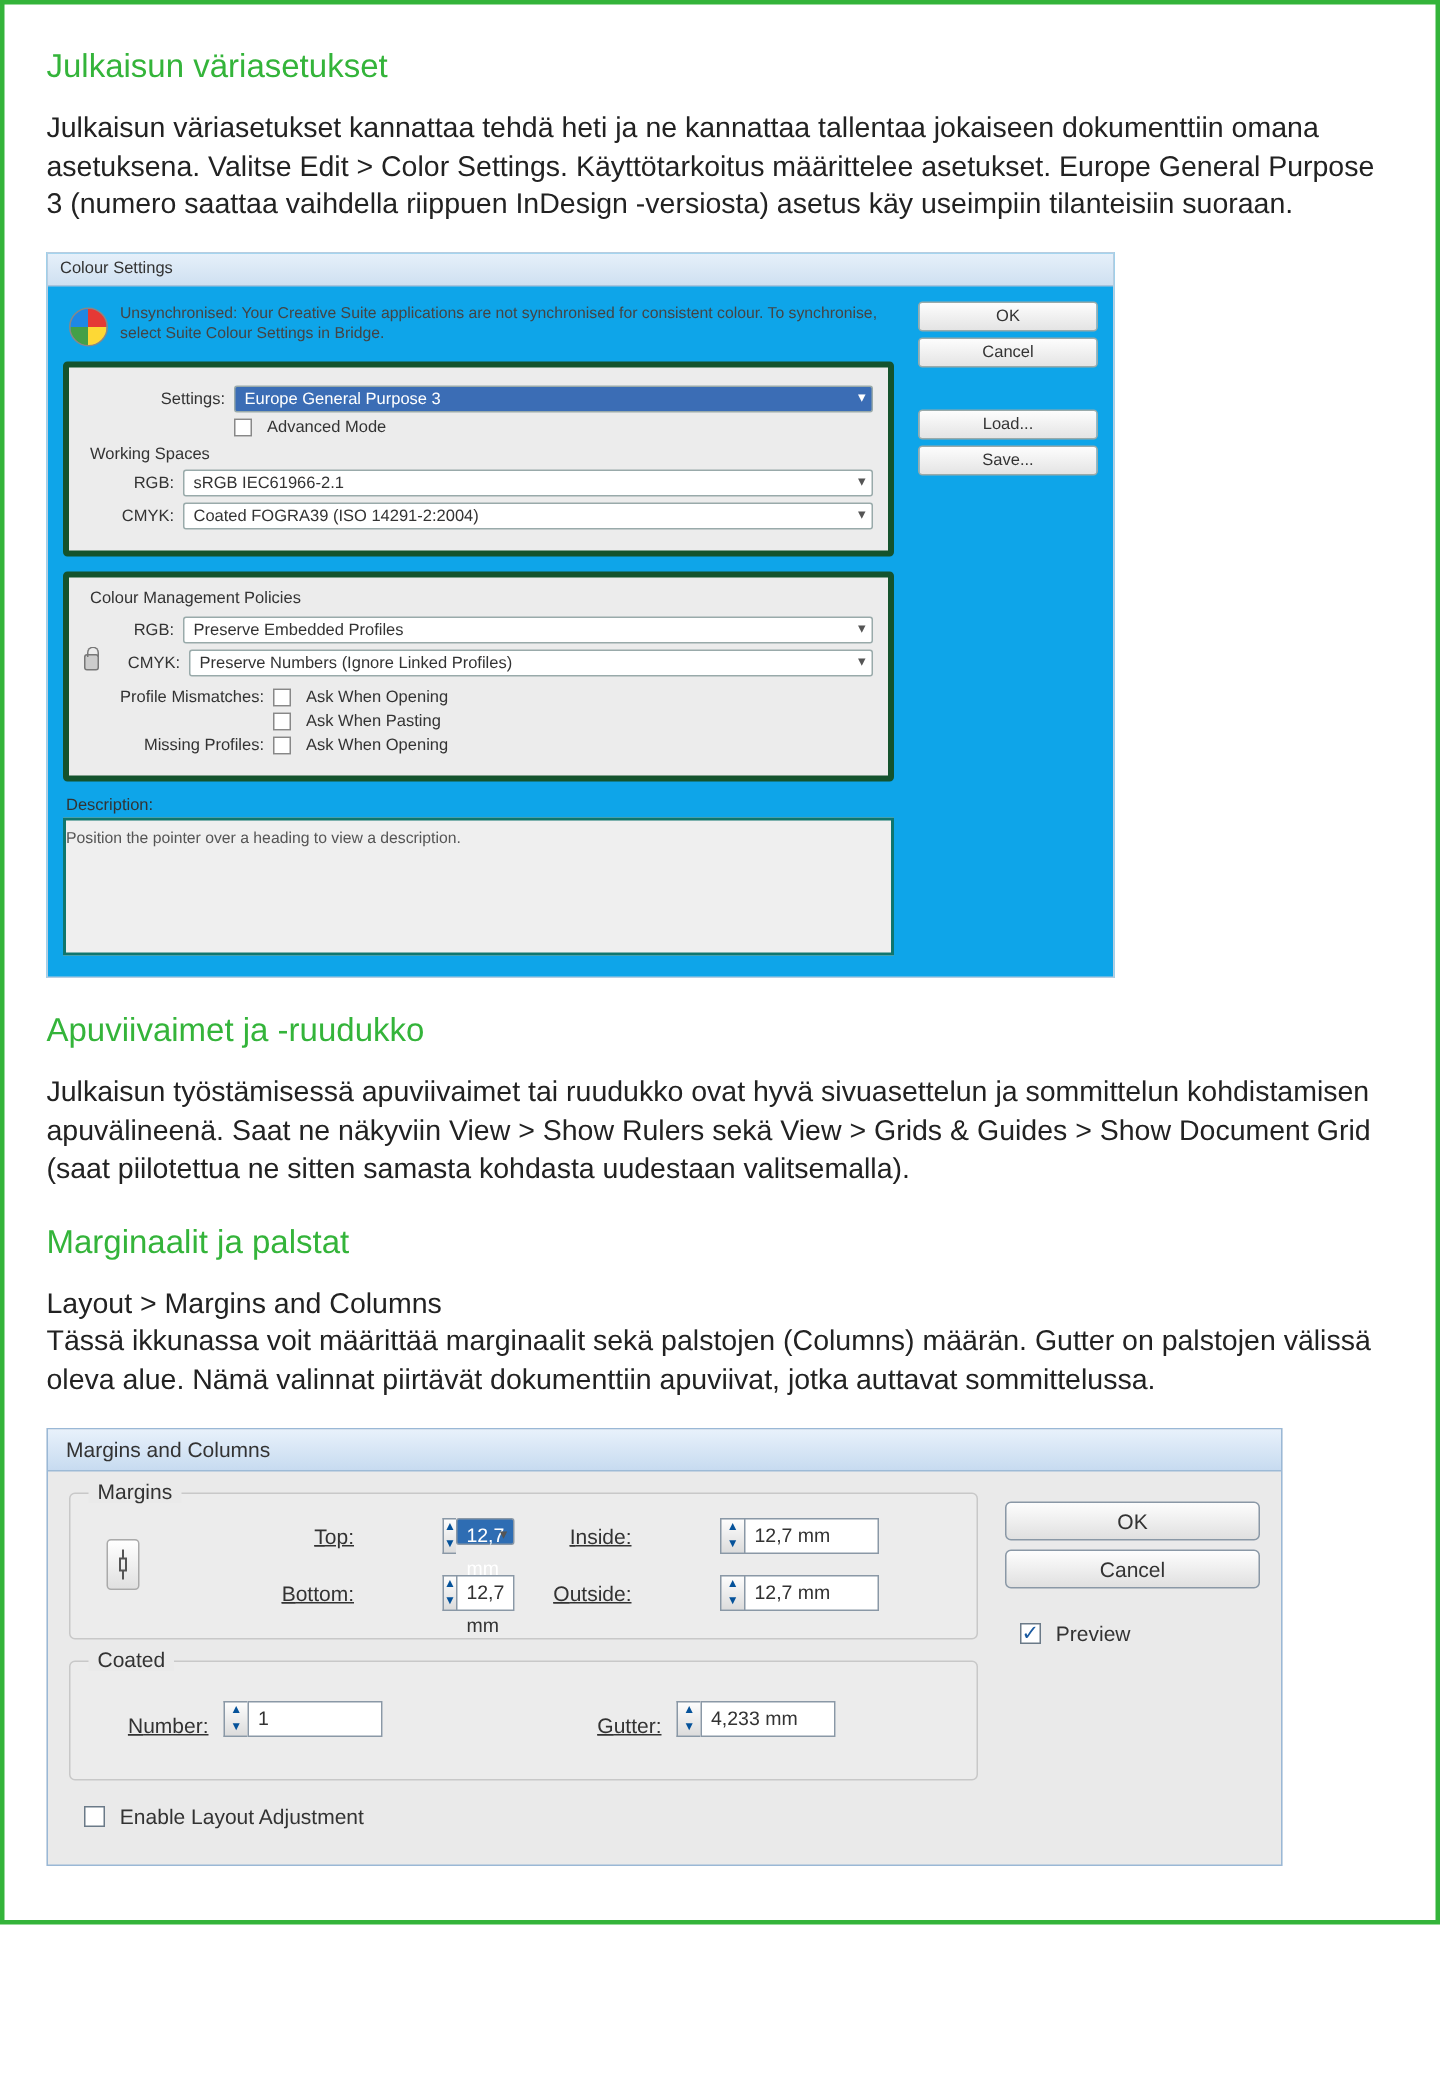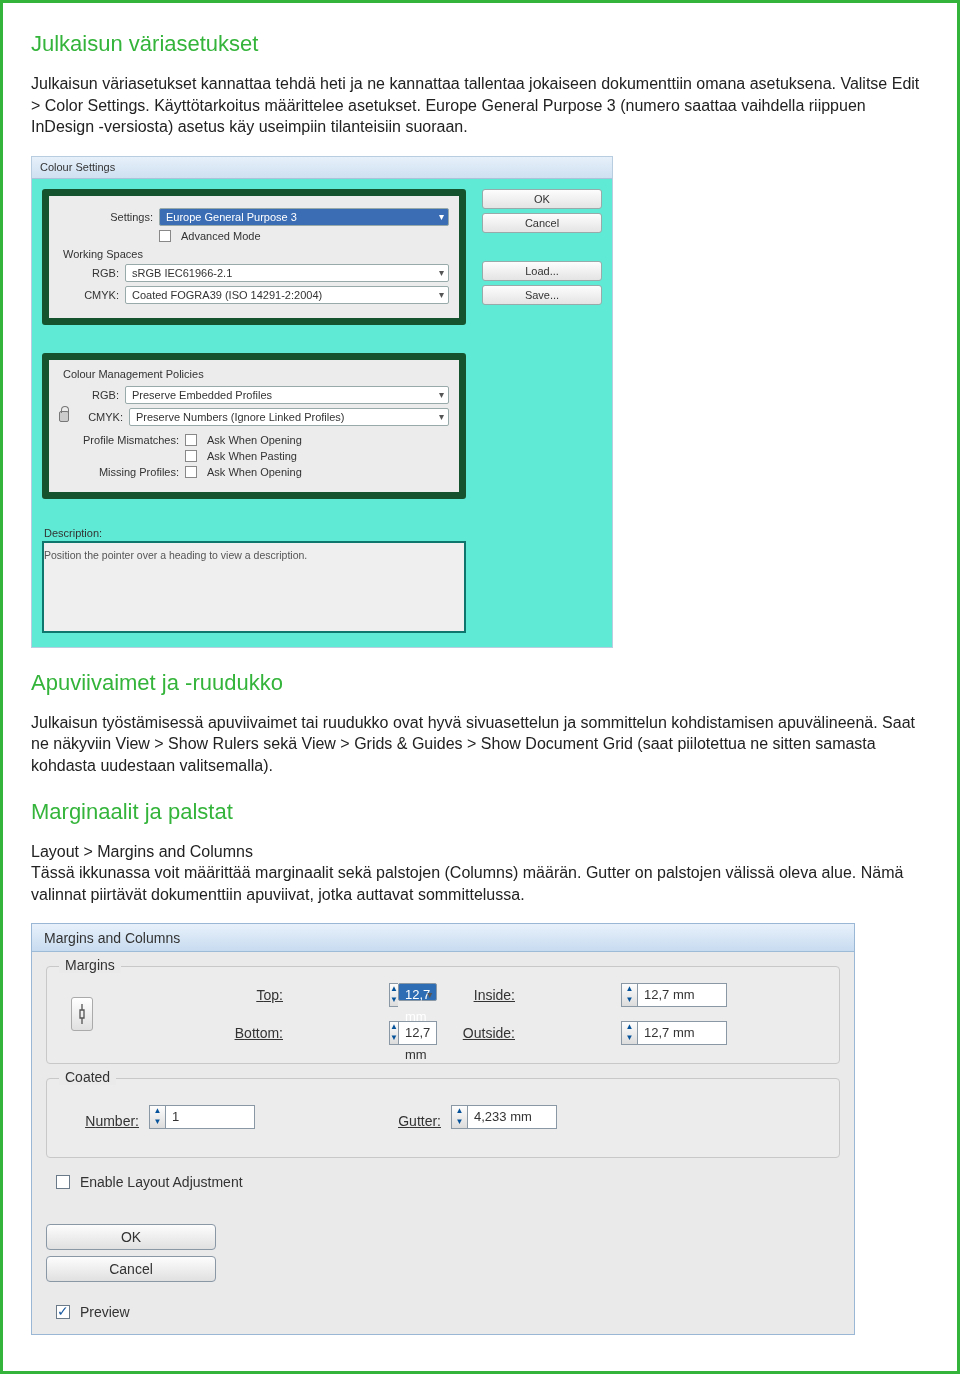--- a/index.html
+++ b/index.html
@@ -12,31 +12,31 @@
     color: #222;
   }
   h2.green {
     color: #34b43a;
     font-size: 22px;
     font-weight: 500;
     margin-bottom: 16px;
     margin-top: 6px;
   }
   p.body {
-    font-size: 16px;
+    font-size: 19px;
     line-height: 1.35;
     margin-bottom: 18px;
     color: #222;
   }
 
   
   .dialog {
-    width: 582px;
+    width: 712px;
     border: 1px solid #b8cde0;
-    background: #5eead4;
+    background: #0ea5e9;
     margin: 6px 0 22px 0;
     font-family: Tahoma, Verdana, sans-serif;
     font-size: 11px;
     color: #333;
   }
   .dialog-titlebar {
     height: 22px;
     background: linear-gradient(#e6f0fa, #cfe0f1);
     border-bottom: 1px solid #aac3db;
     padding: 0 8px;
@@ -63,25 +63,25 @@
   .msg-text { font-size: 10.5px; line-height: 1.25; color: #444; }
   .win-btn {
     height: 20px;
     border: 1px solid #9aa; border-radius: 3px;
     background: linear-gradient(#fdfdfd, #e4e4e4);
     font-size: 11px; color: #333;
     text-align: center; line-height: 18px;
     cursor: pointer;
   }
   .group {
-    border: 7px solid #14532d;
+    border: 4px solid #14532d;
     border-radius: 3px;
     background: #ececec;
     padding: 8px 10px 10px 10px;
-    margin-bottom: 28px;
+    margin-bottom: 10px;
   }
   .row { display: flex; align-items: center; margin: 4px 0; gap: 6px; }
   .lbl { width: 94px; text-align: right; font-size: 11px; color: #333; }
   .lbl-s { width: 60px; text-align: right; }
   .sel {
     flex: 1; height: 18px;
     border: 1px solid #9aa; border-radius: 2px;
     background: #fff;
     padding: 0 18px 0 6px;
     font-size: 11px; line-height: 16px;
@@ -129,21 +129,20 @@
     background: linear-gradient(#e8f1fb, #c7dbf0);
     border-bottom: 1px solid #9dbad6;
     padding: 0 12px;
     display: flex; align-items: center;
     font-size: 14px; color: #333;
   }
   .dialog2-body {
     display: flex;
     padding: 14px 14px 14px 14px;
     gap: 18px;
-    flex-direction: column;
   }
   .d2-left { flex: 1; }
   .d2-right { width: 170px; display: flex; flex-direction: column; gap: 6px; padding-top: 6px; }
   .fieldset {
     border: 1px solid #c8c8c8; border-radius: 4px;
     background: #ececec;
     padding: 16px 16px 18px 16px;
     margin-bottom: 14px;
     position: relative;
   }
@@ -204,20 +203,24 @@
 
 <h2 class="green">Julkaisun väriasetukset</h2>
 <p class="body">Julkaisun väriasetukset kannattaa tehdä heti ja ne kannattaa tallentaa jokaiseen dokumenttiin omana asetuksena. Valitse Edit &gt; Color Settings. Käyttötarkoitus määrittelee asetukset. Europe General Purpose 3 (numero saattaa vaihdella riippuen InDesign -versiosta) asetus käy useimpiin tilanteisiin suoraan.</p>
 
 <div class="dialog">
   <div class="dialog-titlebar">
     <span>Colour Settings</span>
   </div>
   <div class="dialog-body">
     <div class="dialog-left">
+      <div class="msg-row">
+        <div class="sync-icon"></div>
+        <div class="msg-text">Unsynchronised: Your Creative Suite applications are not synchronised for consistent colour. To synchronise, select Suite Colour Settings in Bridge.</div>
+      </div>
 
       <div class="group">
         <div class="row">
           <div class="lbl">Settings:</div>
           <div class="sel hi">Europe General Purpose 3</div>
         </div>
         <div class="row" style="margin-left:100px;text-align:right;">
           <span class="chk"></span>
           <span>Advanced Mode</span>
         </div>

